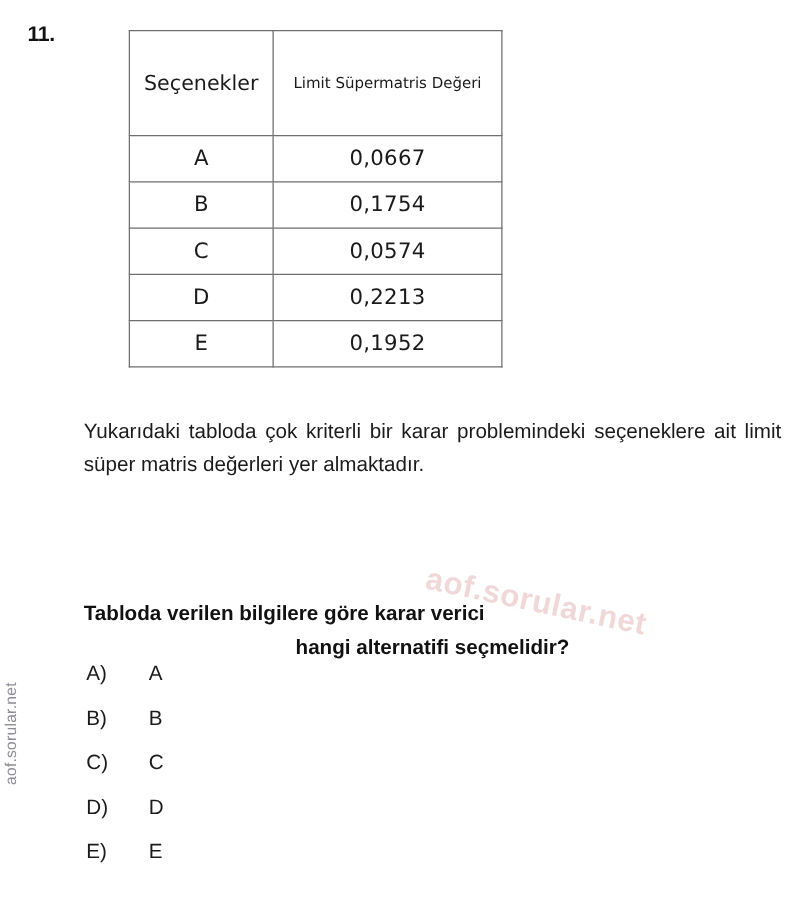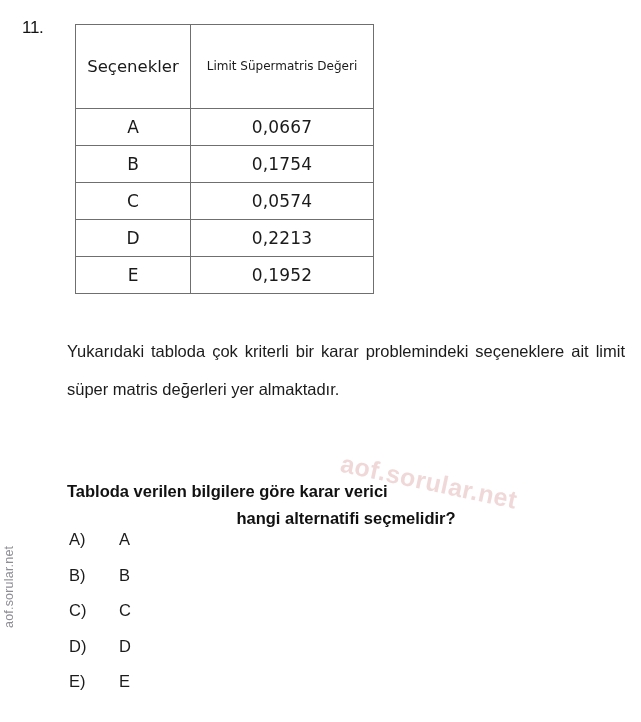--- a/index.html
+++ b/index.html
@@ -22,37 +22,38 @@
     position: absolute;
     inset: 0;
   }
 
   
   .q-number {
     position: absolute;
     left: 22px;
     top: 18px;
     font-size: 17px;
-    font-weight: normal;
+    font-weight: bold;
     letter-spacing: -0.3px;
     color: #111111;
   }
 
   
   .table-wrap {
     position: absolute;
     left: 75px;
     top: 24px;
     width: 298px;
   }
   table.data-table {
     border-collapse: collapse;
     width: 100%;
     table-layout: fixed;
     font-family: "DejaVu Sans", sans-serif;
+    margin-left: 28px;
   }
   table.data-table col.c-opt { width: 115px; }
   table.data-table col.c-val { width: 183px; }
 
   table.data-table th,
   table.data-table td {
     border: 1px solid #6f6f6f;
     text-align: center;
     vertical-align: middle;
     color: #1a1a1a;
@@ -76,21 +77,21 @@
     letter-spacing: 0.2px;
   }
 
   
   .stem {
     position: absolute;
     left: 67px;
     top: 332px;
     width: 558px;
     font-size: 16.5px;
-    line-height: 38px;
+    line-height: 27px;
     text-align: justify;
     text-justify: inter-word;
     color: #1b1b1b;
   }
 
   
   .prompt {
     position: absolute;
     left: 67px;
     top: 450px;

